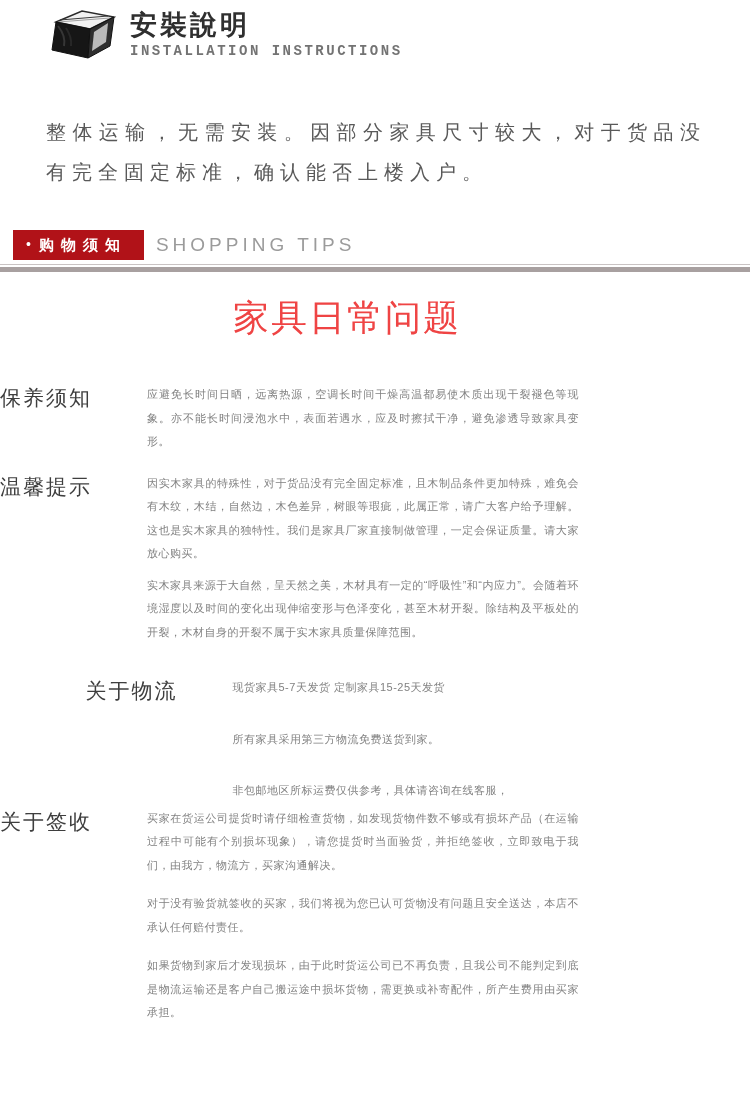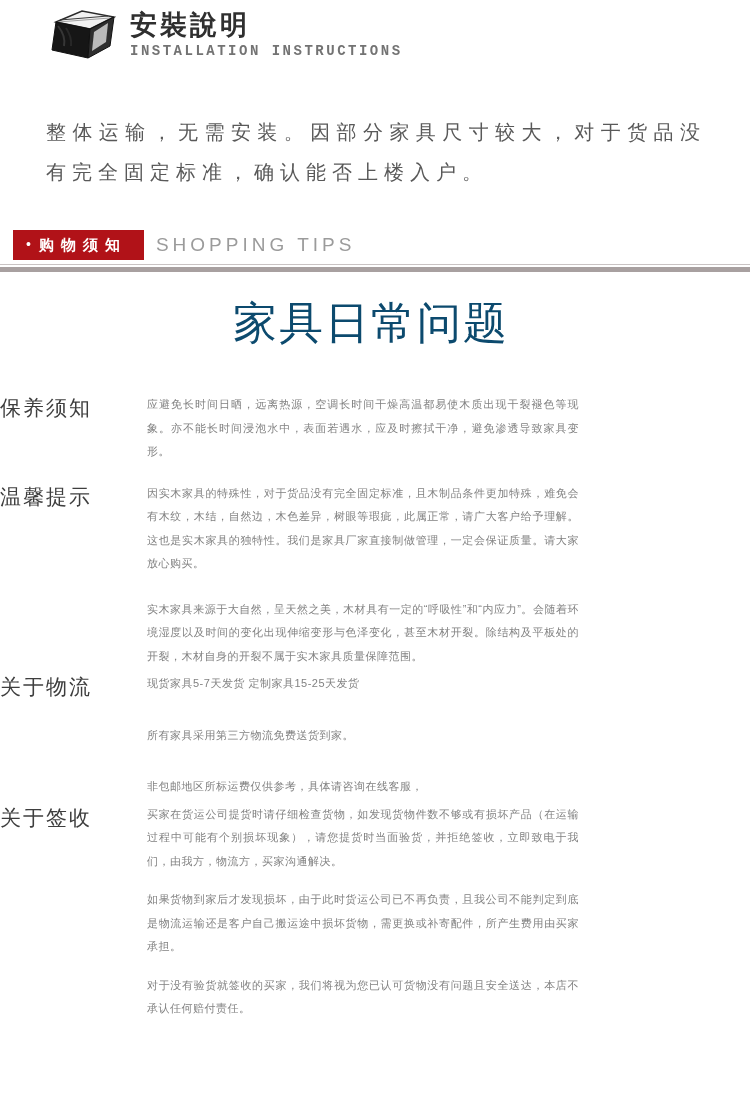--- a/index.html
+++ b/index.html
@@ -73,23 +73,23 @@
     font-size: 19px;
     color: #9b9b9b;
     letter-spacing: 4px;
   }
   .divider-thin  { margin-top: 4px; height: 1px; background: #c9c3c3; }
   .divider-thick { margin-top: 2px; height: 5px; background: #a8a0a0; }
 
   
   .faq-heading {
     margin: 22px 0 0 233px;
-    font-size: 44px;
+    font-size: 36px;
     font-weight: 300;
-    color: #0c4a6e;
+    color: #ef4444;
     letter-spacing: 2px;
     font-family: Liberation Sans, sans-serif;
   }
   .faq-row {
     display: flex;
     align-items: flex-start;
   }
   .faq-label {
     width: 147px;
     flex: 0 0 auto;
@@ -102,23 +102,23 @@
   .faq-content { width: 432px; }
   .faq-content p {
     font-size: 11px;
     line-height: 23.5px;
     color: #828282;
     letter-spacing: 0.5px;
     text-align: justify;
   }
   .row-care     { margin-top: 40px; }
   .row-tips     { margin-top: 18px; }
-  .row-shipping { margin-top: 4px; }
+  .row-shipping { margin-top: 32px; justify-content: center; }
   .row-sign     { margin-top: 4px; }
-  .row-tips .faq-content p + p { margin-top: 22px; }
+  .row-tips .faq-content p + p { margin-top: 8px; }
   .row-shipping .faq-content p { margin-bottom: 28px; }
   .row-shipping .faq-content p:last-child { margin-bottom: 0; }
   .row-sign .faq-content p + p { margin-top: 15px; }
 </style>
 </head>
 <body>
 
 <div class="install-header">
   <span class="install-icon">
     <svg viewBox="0 0 76 54" width="76" height="54">
@@ -177,16 +177,16 @@
     <p>现货家具5-7天发货 定制家具15-25天发货</p>
     <p>所有家具采用第三方物流免费送货到家。</p>
     <p>非包邮地区所标运费仅供参考，具体请咨询在线客服，</p>
   </div>
 </div>
 
 <div class="faq-row row-sign">
   <div class="faq-label">关于签收</div>
   <div class="faq-content">
     <p>买家在货运公司提货时请仔细检查货物，如发现货物件数不够或有损坏产品（在运输过程中可能有个别损坏现象），请您提货时当面验货，并拒绝签收，立即致电于我们，由我方，物流方，买家沟通解决。</p>
+    <p>对于没有验货就签收的买家，我们将视为您已认可货物没有问题且安全送达，本店不承认任何赔付责任。</p>
     <p>如果货物到家后才发现损坏，由于此时货运公司已不再负责，且我公司不能判定到底是物流运输还是客户自己搬运途中损坏货物，需更换或补寄配件，所产生费用由买家承担。</p>
-    <p>对于没有验货就签收的买家，我们将视为您已认可货物没有问题且安全送达，本店不承认任何赔付责任。</p>
   </div>
 </div>
 
 </body></html>

